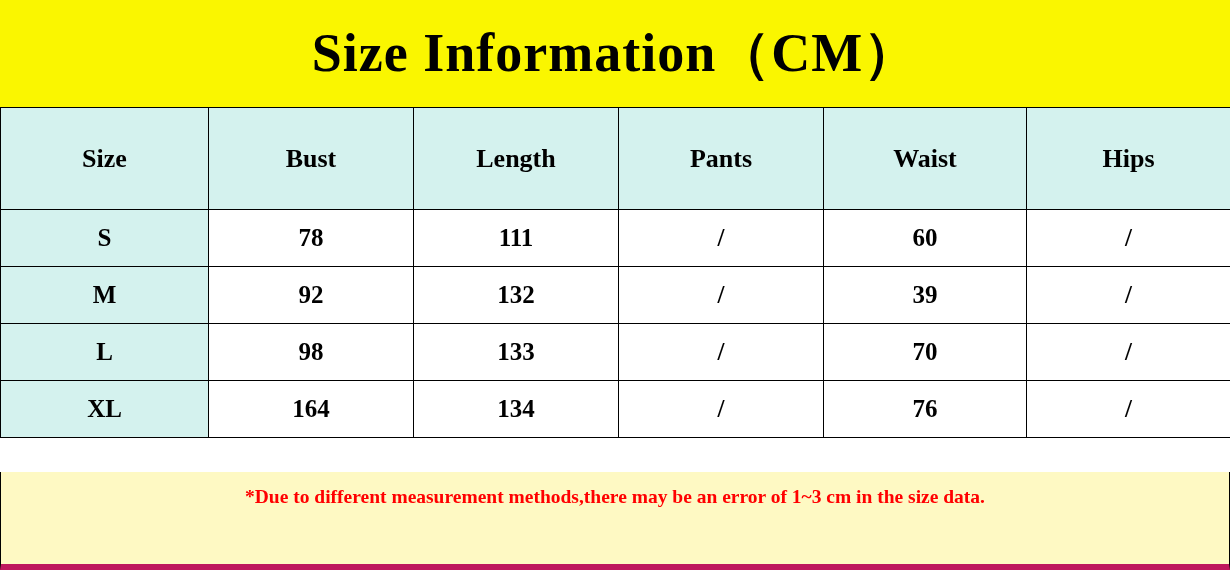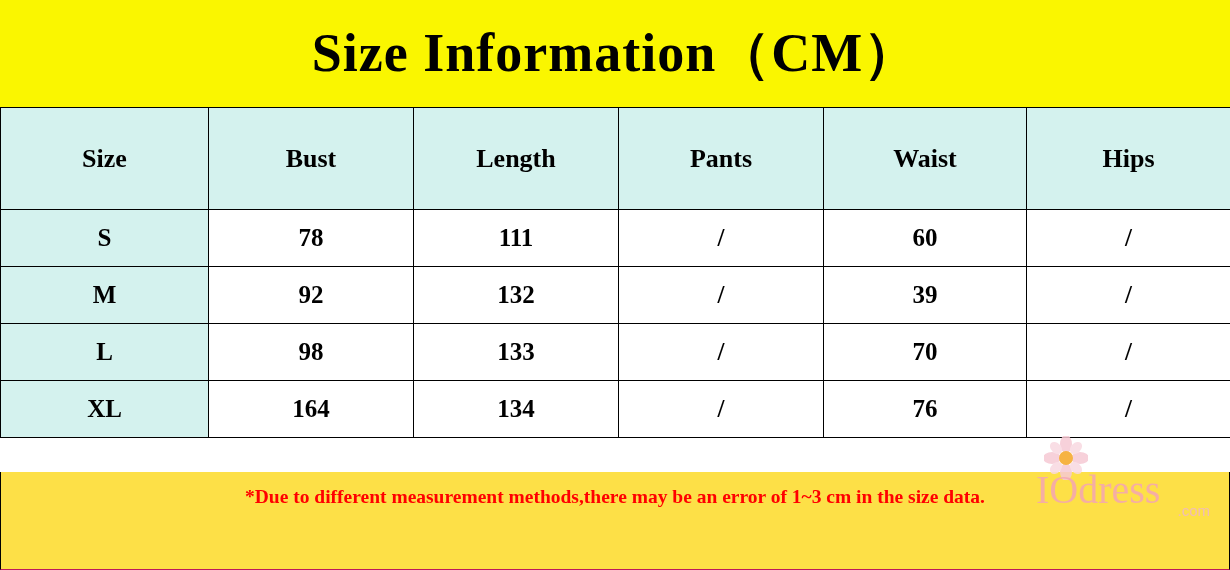--- a/index.html
+++ b/index.html
@@ -79,24 +79,24 @@
   col.c4 { width: 203px; }
   col.c5 { width: 204px; }
 
   
   .notes {
     position: absolute;
     left: 0;
     top: 472px;
     width: 1230px;
     height: 98px;
-    background: #fde047;
+    background: #fef9c3;
     border-left: 1px solid #000000;
     border-right: 1px solid #000000;
-    border-bottom: 1px solid #be185d;
+    border-bottom: 6px solid #be185d;
     box-sizing: border-box;
   }
   .note-line {
     position: absolute;
     width: 100%;
     text-align: center;
     font-family: "Liberation Serif", serif;
     font-weight: bold;
     font-size: 19.5px;
     color: #ff0000;
@@ -203,31 +203,14 @@
         <td>76</td>
         <td>/</td>
       </tr>
     </tbody>
   </table>
 
   <div class="notes">
     <div class="note-line one">*Due to different measurement methods,there may be an error of 1~3 cm in the size data.</div>
   </div>
 
-  <div class="watermark">
-    <svg class="wm-flower" viewBox="0 0 44 44">
-      <g opacity="0.85">
-        <ellipse cx="22" cy="8" rx="6" ry="9" fill="#f6c9d4"></ellipse>
-        <ellipse cx="36" cy="22" rx="9" ry="6" fill="#f6c9d4"></ellipse>
-        <ellipse cx="22" cy="36" rx="6" ry="9" fill="#f6c9d4"></ellipse>
-        <ellipse cx="8" cy="22" rx="9" ry="6" fill="#f6c9d4"></ellipse>
-        <ellipse cx="32" cy="12" rx="7" ry="5" fill="#f9d9e1" transform="rotate(-45 32 12)"></ellipse>
-        <ellipse cx="32" cy="32" rx="7" ry="5" fill="#f9d9e1" transform="rotate(45 32 32)"></ellipse>
-        <ellipse cx="12" cy="32" rx="7" ry="5" fill="#f9d9e1" transform="rotate(-45 12 32)"></ellipse>
-        <ellipse cx="12" cy="12" rx="7" ry="5" fill="#f9d9e1" transform="rotate(45 12 12)"></ellipse>
-        <circle cx="22" cy="22" r="7" fill="#f5a623"></circle>
-      </g>
-    </svg>
-    <div class="wm-text">IOdress</div>
-    <div class="wm-com">.com</div>
-  </div>
 
 </div>
 
 </body></html>

